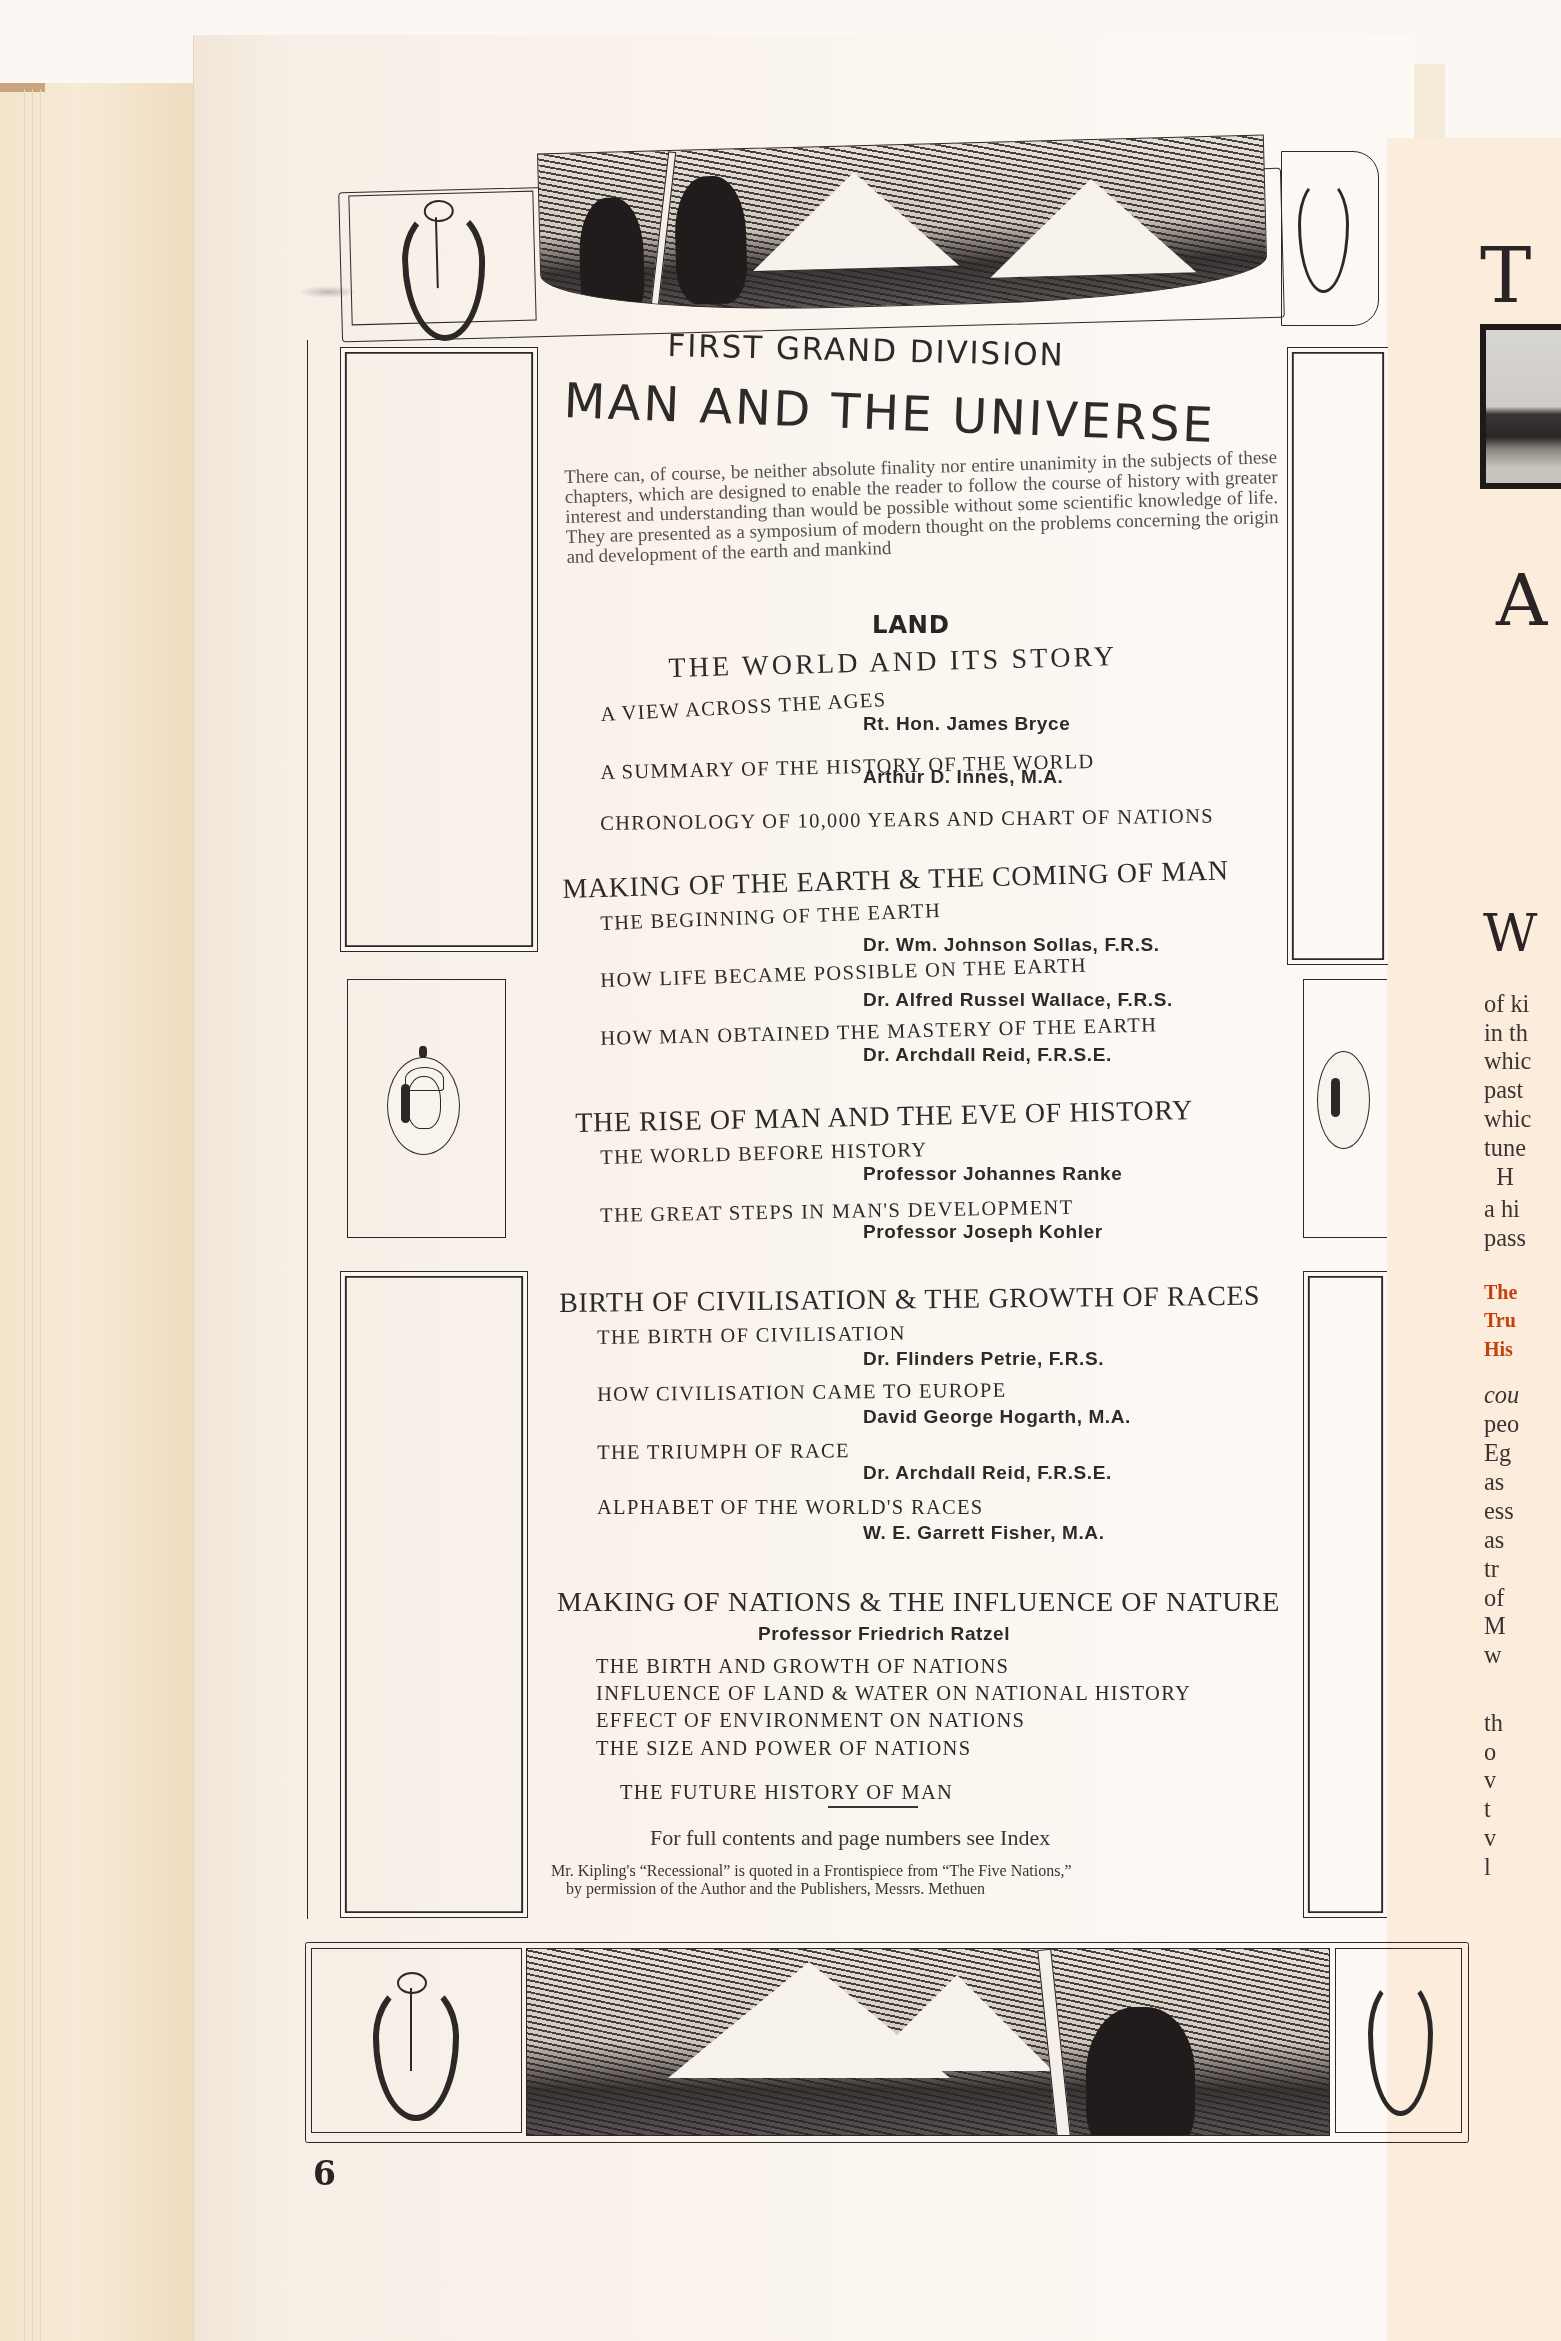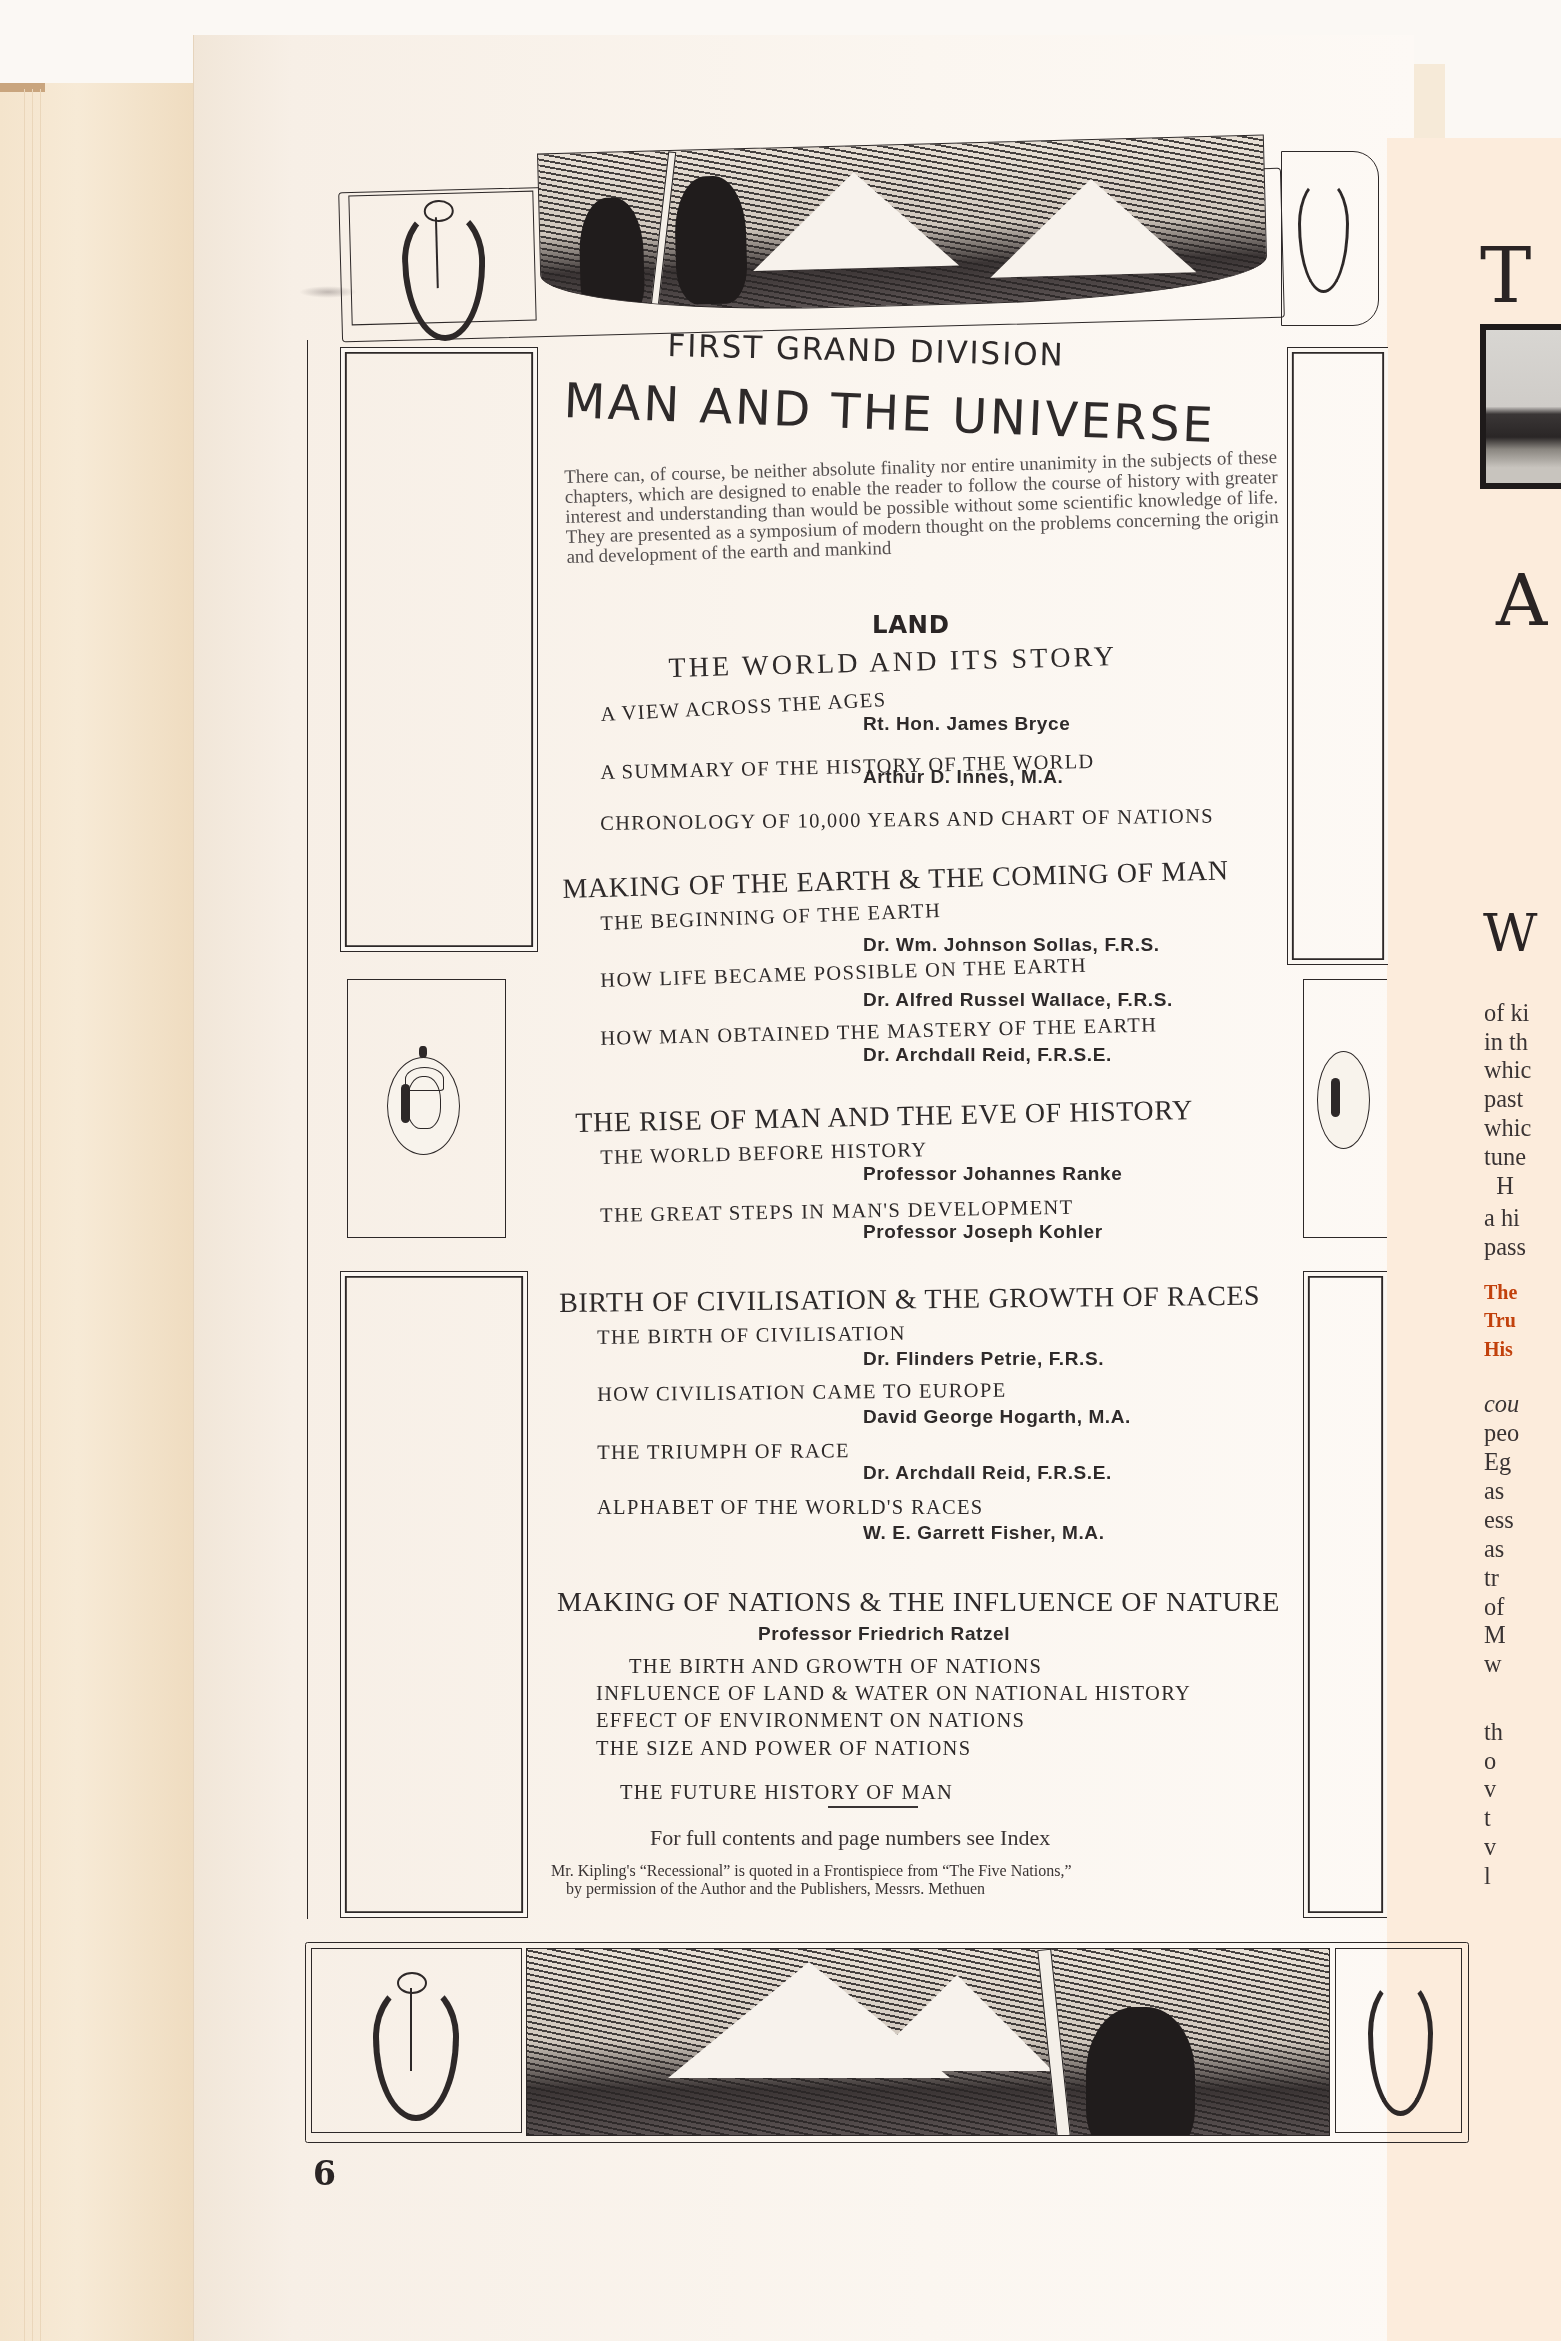--- a/index.html
+++ b/index.html
@@ -66,21 +66,21 @@
   .author { position:absolute; font-family:"Liberation Sans", sans-serif; font-weight:bold; font-size:19px; letter-spacing:0.6px; white-space:nowrap; color:#2e2a2a; transform-origin:left top; }
   .footer-rule { position:absolute; height:1.9px; background:#3a3434; }
   .footer-note { position:absolute; font-size:22px; color:#3a3434; white-space:nowrap; }
   .footer-credit { position:absolute; font-size:16px; color:#3a3434; text-align:center; line-height:18.6px; white-space:nowrap; }
   .page-number { position:absolute; font-size:33px; font-weight:bold; color:#2a2525; font-family:"DejaVu Serif", serif; }
 
   
   .rp-big { position:absolute; font-family:"DejaVu Serif", serif; font-size:77px; color:#2a2424; }
   .rp-photo { position:absolute; left:1480px; top:324px; width:81px; height:153px; border:6.4px solid #1e1a1a; border-right:none;
     background: linear-gradient(180deg, #d8d6d2 0%, #cfccc8 50%, #3a3636 55%, #2a2626 70%, #8a8680 78%, #c8c4be 90%); }
-  .rp-text { position:absolute; left:1484px; font-size:24.4px; line-height:29px; color:#3a3434; white-space:pre;margin-top:9px; }
+  .rp-text { position:absolute; left:1484px; font-size:24.4px; line-height:29px; color:#3a3434; white-space:pre; }
   .rp-bold { position:absolute; left:1484px; font-size:20px; line-height:28px; font-weight:bold; color:#c2410c; white-space:pre; }
 </style>
 </head>
 <body>
 
 <div class="book-left">
   <div class="edge-top"></div>
   <div class="leaf" style="left:24.4px"></div>
   <div class="leaf" style="left:32px"></div>
   <div class="leaf" style="left:40px"></div>
@@ -158,21 +158,21 @@
 <div class="author" style="left:863px;top:1348px;">Dr. Flinders Petrie, F.R.S.</div>
 <div class="item" style="left:597px;top:1383px;transform:rotate(-0.6deg);">HOW CIVILISATION CAME TO EUROPE</div>
 <div class="author" style="left:863px;top:1406px;">David George Hogarth, M.A.</div>
 <div class="item" style="left:597px;top:1441px;transform:rotate(-0.4deg);">THE TRIUMPH OF RACE</div>
 <div class="author" style="left:863px;top:1462px;">Dr. Archdall Reid, F.R.S.E.</div>
 <div class="item" style="left:597px;top:1496px;">ALPHABET OF THE WORLD'S RACES</div>
 <div class="author" style="left:863px;top:1522px;">W. E. Garrett Fisher, M.A.</div>
 
 <div class="section-h" style="left:557px;top:1586px;">MAKING OF NATIONS &amp; THE INFLUENCE OF NATURE</div>
 <div class="author" style="left:758px;top:1623px;">Professor Friedrich Ratzel</div>
-<div class="item" style="left:596px;top:1655px;margin-left:33px;">THE BIRTH AND GROWTH OF NATIONS</div>
+<div class="item" style="left:596px;top:1655px;">THE BIRTH AND GROWTH OF NATIONS</div>
 <div class="item" style="left:596px;top:1682px;">INFLUENCE OF LAND &amp; WATER ON NATIONAL HISTORY</div>
 <div class="item" style="left:596px;top:1709px;">EFFECT OF ENVIRONMENT ON NATIONS</div>
 <div class="item" style="left:596px;top:1737px;">THE SIZE AND POWER OF NATIONS</div>
 <div class="item" style="left:620px;top:1764px;margin-top:17px;">THE FUTURE HISTORY OF MAN</div>
 
 <div class="footer-rule" style="left:828px;top:1806px;width:90px;"></div>
 <div class="footer-note" style="left:650px;top:1825px;">For full contents and page numbers see Index</div>
 <div class="footer-credit" style="left:551px;top:1862px;">Mr. Kipling's “Recessional” is quoted in a Frontispiece from “The Five Nations,”</div>
 <div class="footer-credit" style="left:566px;top:1880px;">by permission of the Author and the Publishers, Messrs. Methuen</div>
 

